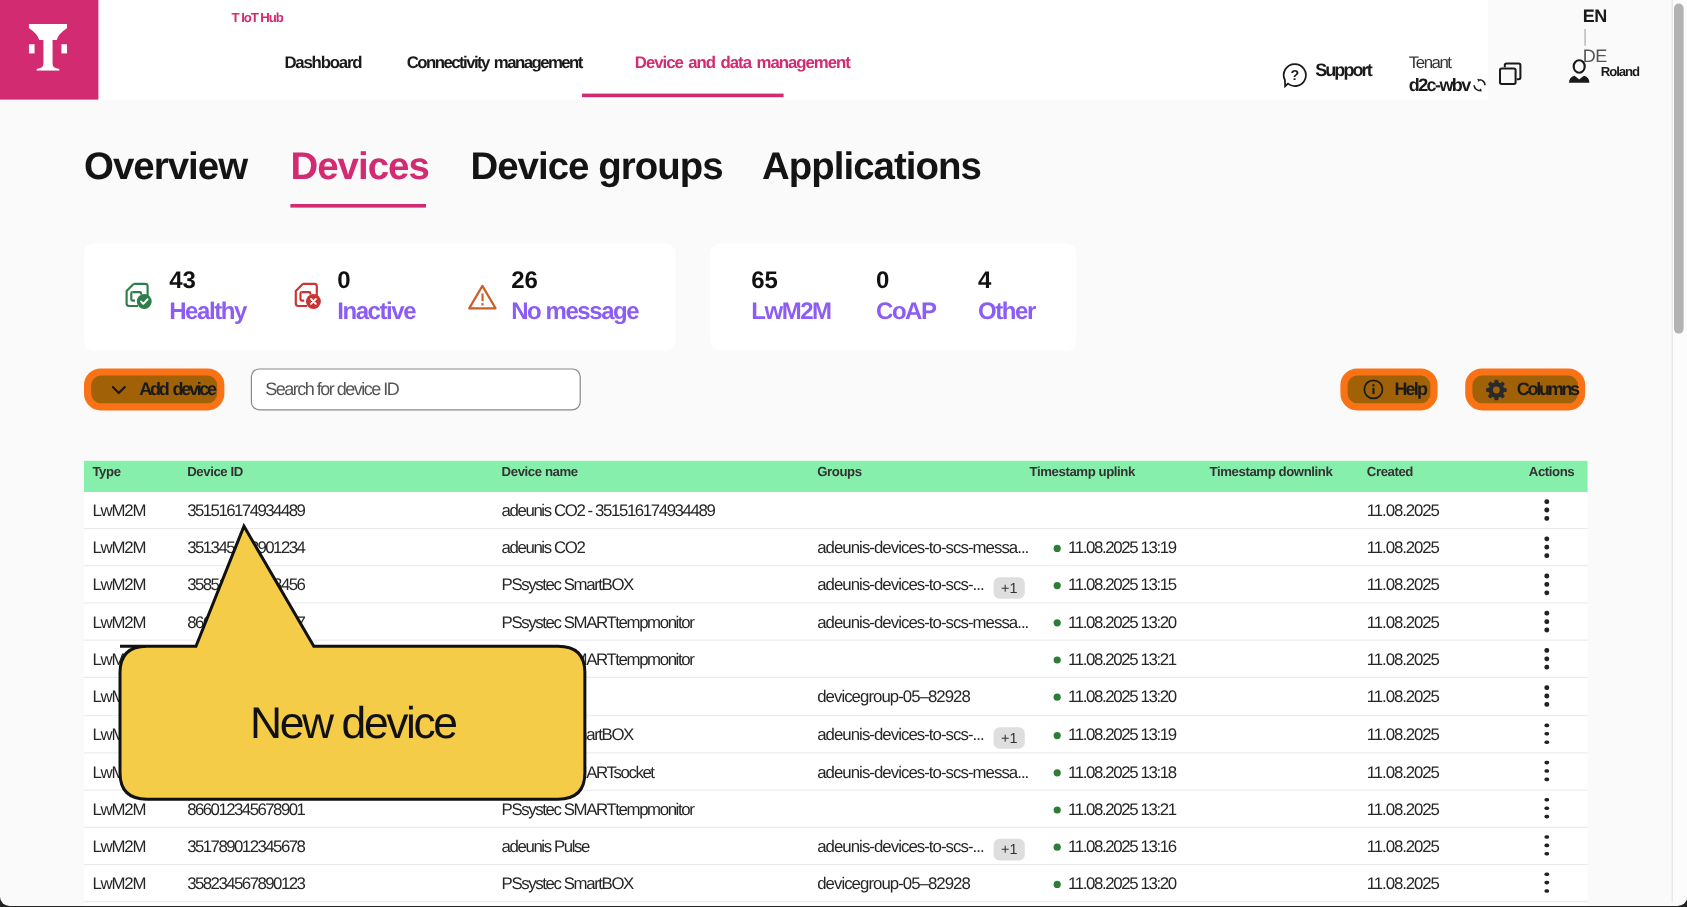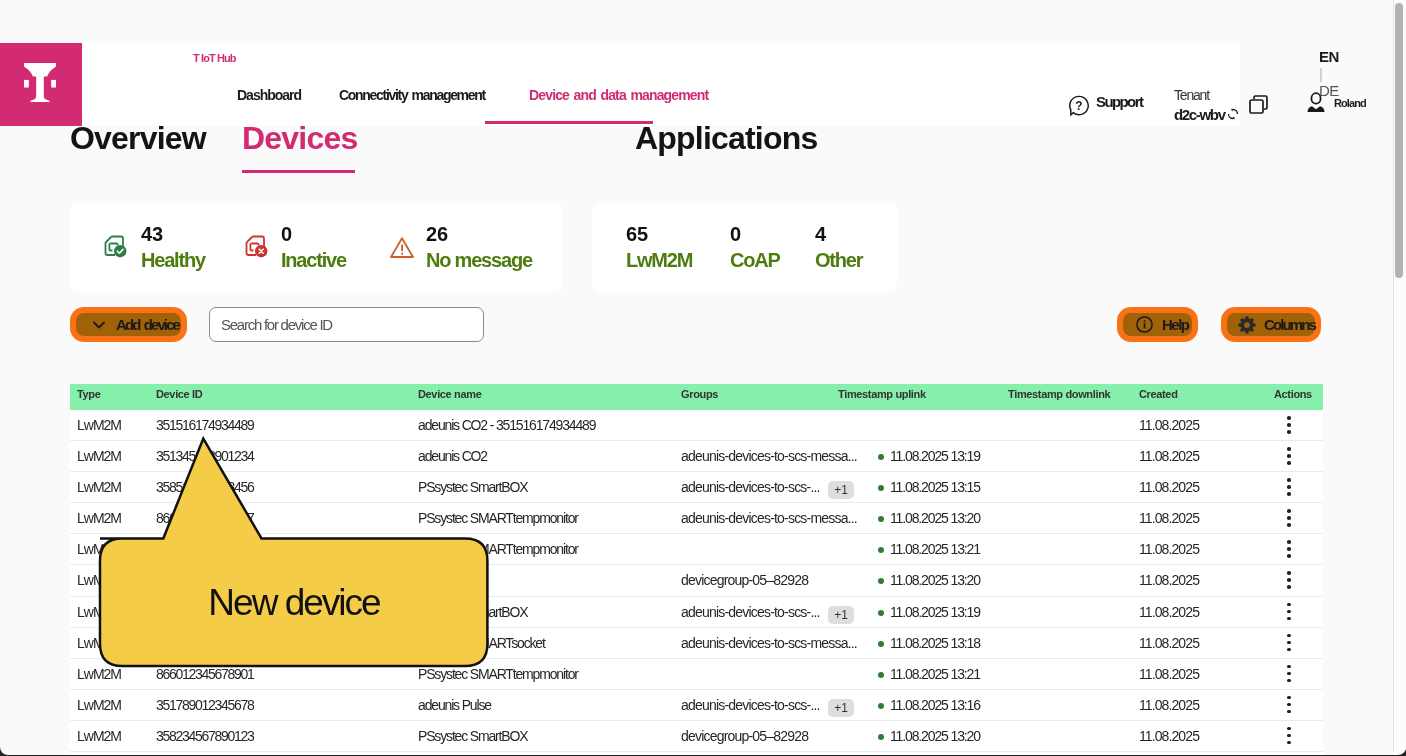--- a/index.html
+++ b/index.html
@@ -3,40 +3,40 @@
 <meta charset="utf-8">
 <style>
   * { margin:0; padding:0; box-sizing:border-box; }
   html,body { width:1406px; height:756px; overflow:hidden; background:#242424; }
   body { font-family:"Liberation Sans", sans-serif; }
   #page { position:absolute; left:0; top:0; width:1406px; height:754.5px;
           background:#fafafa; border-radius:0 0 8px 8px; overflow:hidden; }
   .abs { position:absolute; }
 
   
-  #header { position:absolute; left:0; top:0; width:1240px; height:83px; background:#ffffff;margin-top:43px; }
+  #header { position:absolute; left:0; top:0; width:1240px; height:83px; background:#ffffff; }
   #logo { position:absolute; left:0; top:0; width:82px; height:83px; background:#d22b72; }
   #brand { position:absolute; left:193px; top:9px; font-size:11px; font-weight:bold; color:#d22b72; letter-spacing:-0.9px; }
   .nav { position:absolute; top:44px; font-size:14px; font-weight:bold; color:#1a1a1a; word-spacing:1.5px;padding-left:44px; }
   #nav3 { color:#d22b72; }
   #navline { position:absolute; left:485px; top:78px; width:168px; height:3px; background:#d22b72; }
 
   .hright { position:absolute; color:#1a1a1a; }
 
   
   .tab { position:absolute; top:120px; font-size:32px; font-weight:bold; color:#141414; letter-spacing:-0.8px; }
   #tab2 { color:#d22b72; }
   #tabline { position:absolute; left:242px; top:170px; width:113px; height:3px; background:#d22b72; }
 
   
   .card { position:absolute; top:203px; height:89px; background:#ffffff; border-radius:8px; }
   #card1 { left:70px; width:493px; }
   #card2 { left:592px; width:305px; }
   .stat-num { position:absolute; top:223px; font-size:20px; font-weight:bold; color:#111; }
-  .stat-lbl { position:absolute; top:249px; font-size:20px; font-weight:bold; color:#4d7c0f; letter-spacing:-1.2px; }
+  .stat-lbl { position:absolute; top:249px; font-size:20px; font-weight:bold; color:#8b5cf6; letter-spacing:-1.2px; }
 
   
   .btn { position:absolute; top:307px; height:35px; background:#a16207; border:6px solid #f97316; border-radius:14px;
          font-size:15px; font-weight:bold; color:#1a1a1a; display:flex; align-items:center; letter-spacing:-1.5px; }
   #search { position:absolute; left:209px; top:307px; width:275px; height:35px; background:#fff;
             border:1px solid #8a8a8a; border-radius:7px; display:flex; align-items:center;
             font-size:15px; color:#555; padding-left:11px; letter-spacing:-1.25px; }
 
   
   #table { position:absolute; left:70px; top:384px; width:1253px; }
@@ -102,20 +102,21 @@
       <ellipse cx="10" cy="6.4" rx="4.6" ry="5.2" fill="none" stroke="#1a1a1a" stroke-width="1.8"></ellipse>
       <path d="M1.5 20 Q1.5 15.5 6 14.2 Q8 15.8 10 17.2 Q12 15.8 14 14.2 Q18.5 15.5 18.5 20 Z" fill="#1a1a1a"></path>
     </svg>
     <div class="hright" style="left:1174px; top:44px; font-size:14px; color:#333; letter-spacing:-1.2px;">Tenant</div>
     <div class="hright" style="left:1174px; top:63px; font-size:15px; font-weight:bold; letter-spacing:-1.33px;">d2c-wbv</div>
     <div class="hright" style="left:1334px; top:54px; font-size:11px; font-weight:bold; letter-spacing:-0.9px;">Roland</div>
   </div>
 
   <div class="tab" style="left:70px;">Overview</div>
   <div class="tab" id="tab2" style="left:242px;">Devices</div>
+  <div class="tab" style="left:392px;">Device groups</div>
   <div class="tab" style="left:635px;">Applications</div>
   <div id="tabline"></div>
 
   <div class="card" id="card1"></div>
   <div class="card" id="card2"></div>
   <svg class="abs" style="left:104px; top:235px;" width="24" height="24" viewBox="0 0 24 24">
     <path d="M7.5 1.5 H17 Q19 1.5 19 3.5 V12" fill="none" stroke="#2e7d4a" stroke-width="1.8"></path>
     <path d="M7.5 1.5 L1.5 7.5 V18 Q1.5 20 3.5 20 H11" fill="none" stroke="#2e7d4a" stroke-width="1.8"></path>
     <path d="M6.5 8.5 H12.5 Q13.6 8.5 13.6 9.6 V10.5" fill="none" stroke="#2e7d4a" stroke-width="1.8"></path>
     <path d="M6.5 8.5 Q5.4 8.5 5.4 9.6 V14.4 Q5.4 15.5 6.5 15.5 H8.5" fill="none" stroke="#2e7d4a" stroke-width="1.8"></path>
@@ -167,21 +168,21 @@
       </svg>
       <span style="letter-spacing:-1.9px;">Columns</span>
     </div>
 
   <div id="table">
     <div id="thead">
       <span style="left:7px;">Type</span>
       <span style="left:86px;">Device ID</span>
       <span style="left:348px;">Device name</span>
       <span style="left:611px;">Groups</span>
-      <span style="left:768px;">Timestamp uplink</span>
+      <span style="left:788px;">Timestamp uplink</span>
       <span style="left:938px;">Timestamp downlink</span>
       <span style="left:1069px;">Created</span>
       <span style="left:1204px;">Actions</span>
     </div>
     <div class="row">
         <span class="c-type">LwM2M</span>
         <span class="c-id">351516174934489</span>
         <span class="c-name">adeunis CO2 - 351516174934489</span>
         <span class="c-cr">11.08.2025</span>
         <span class="kebab">

